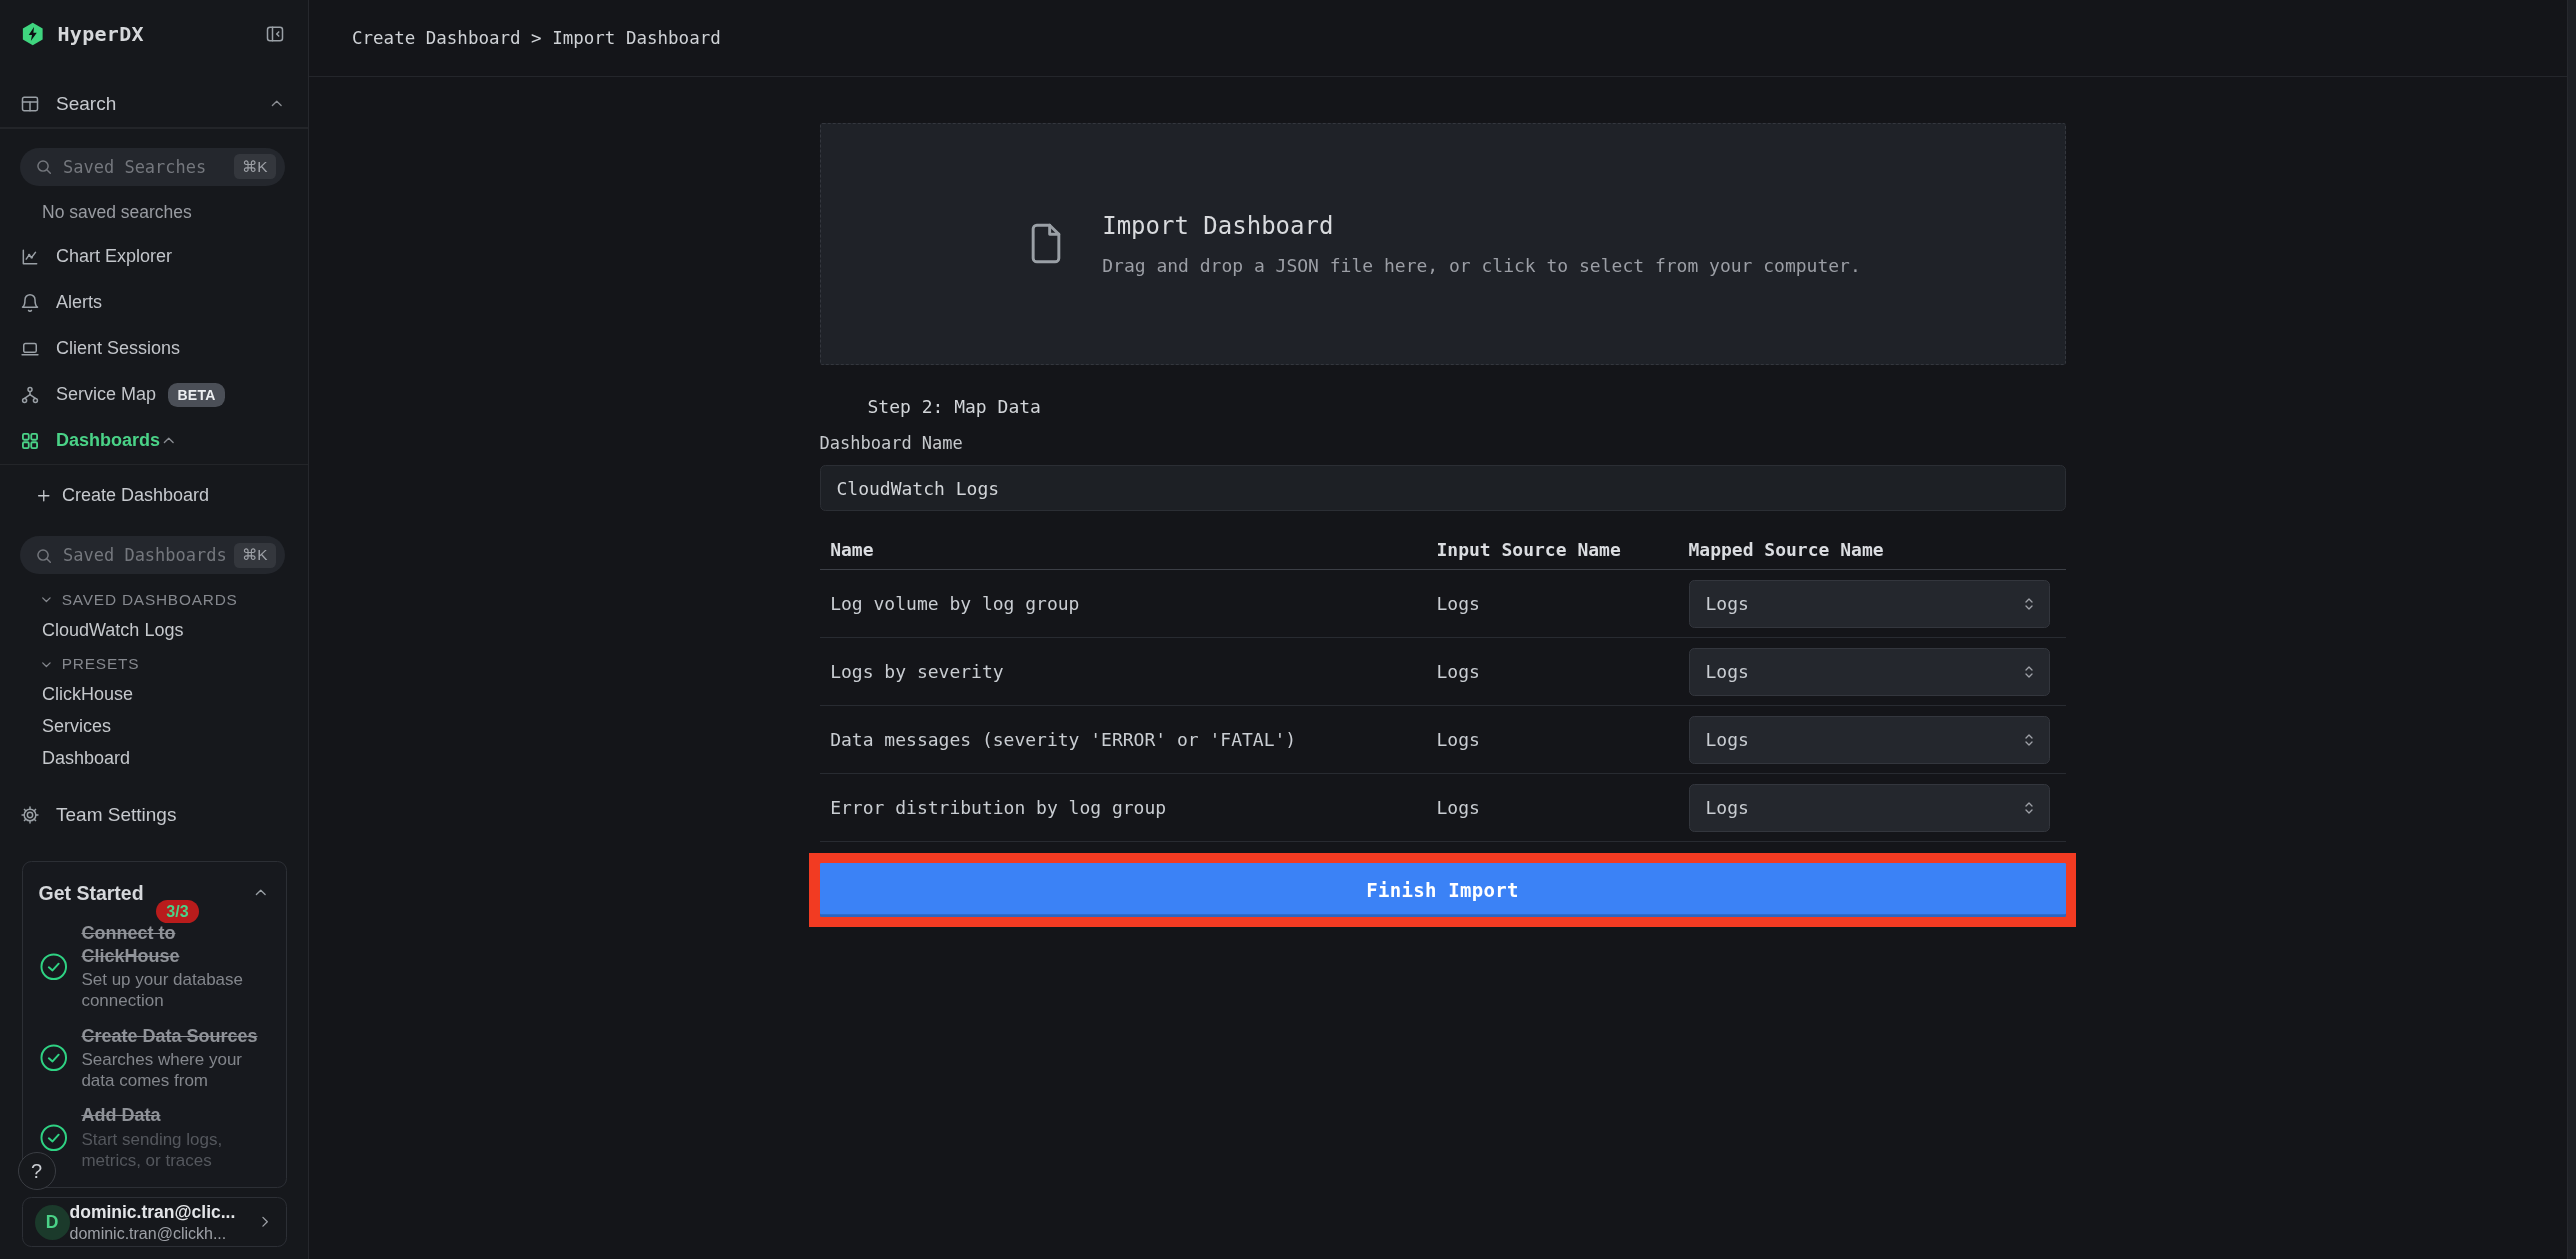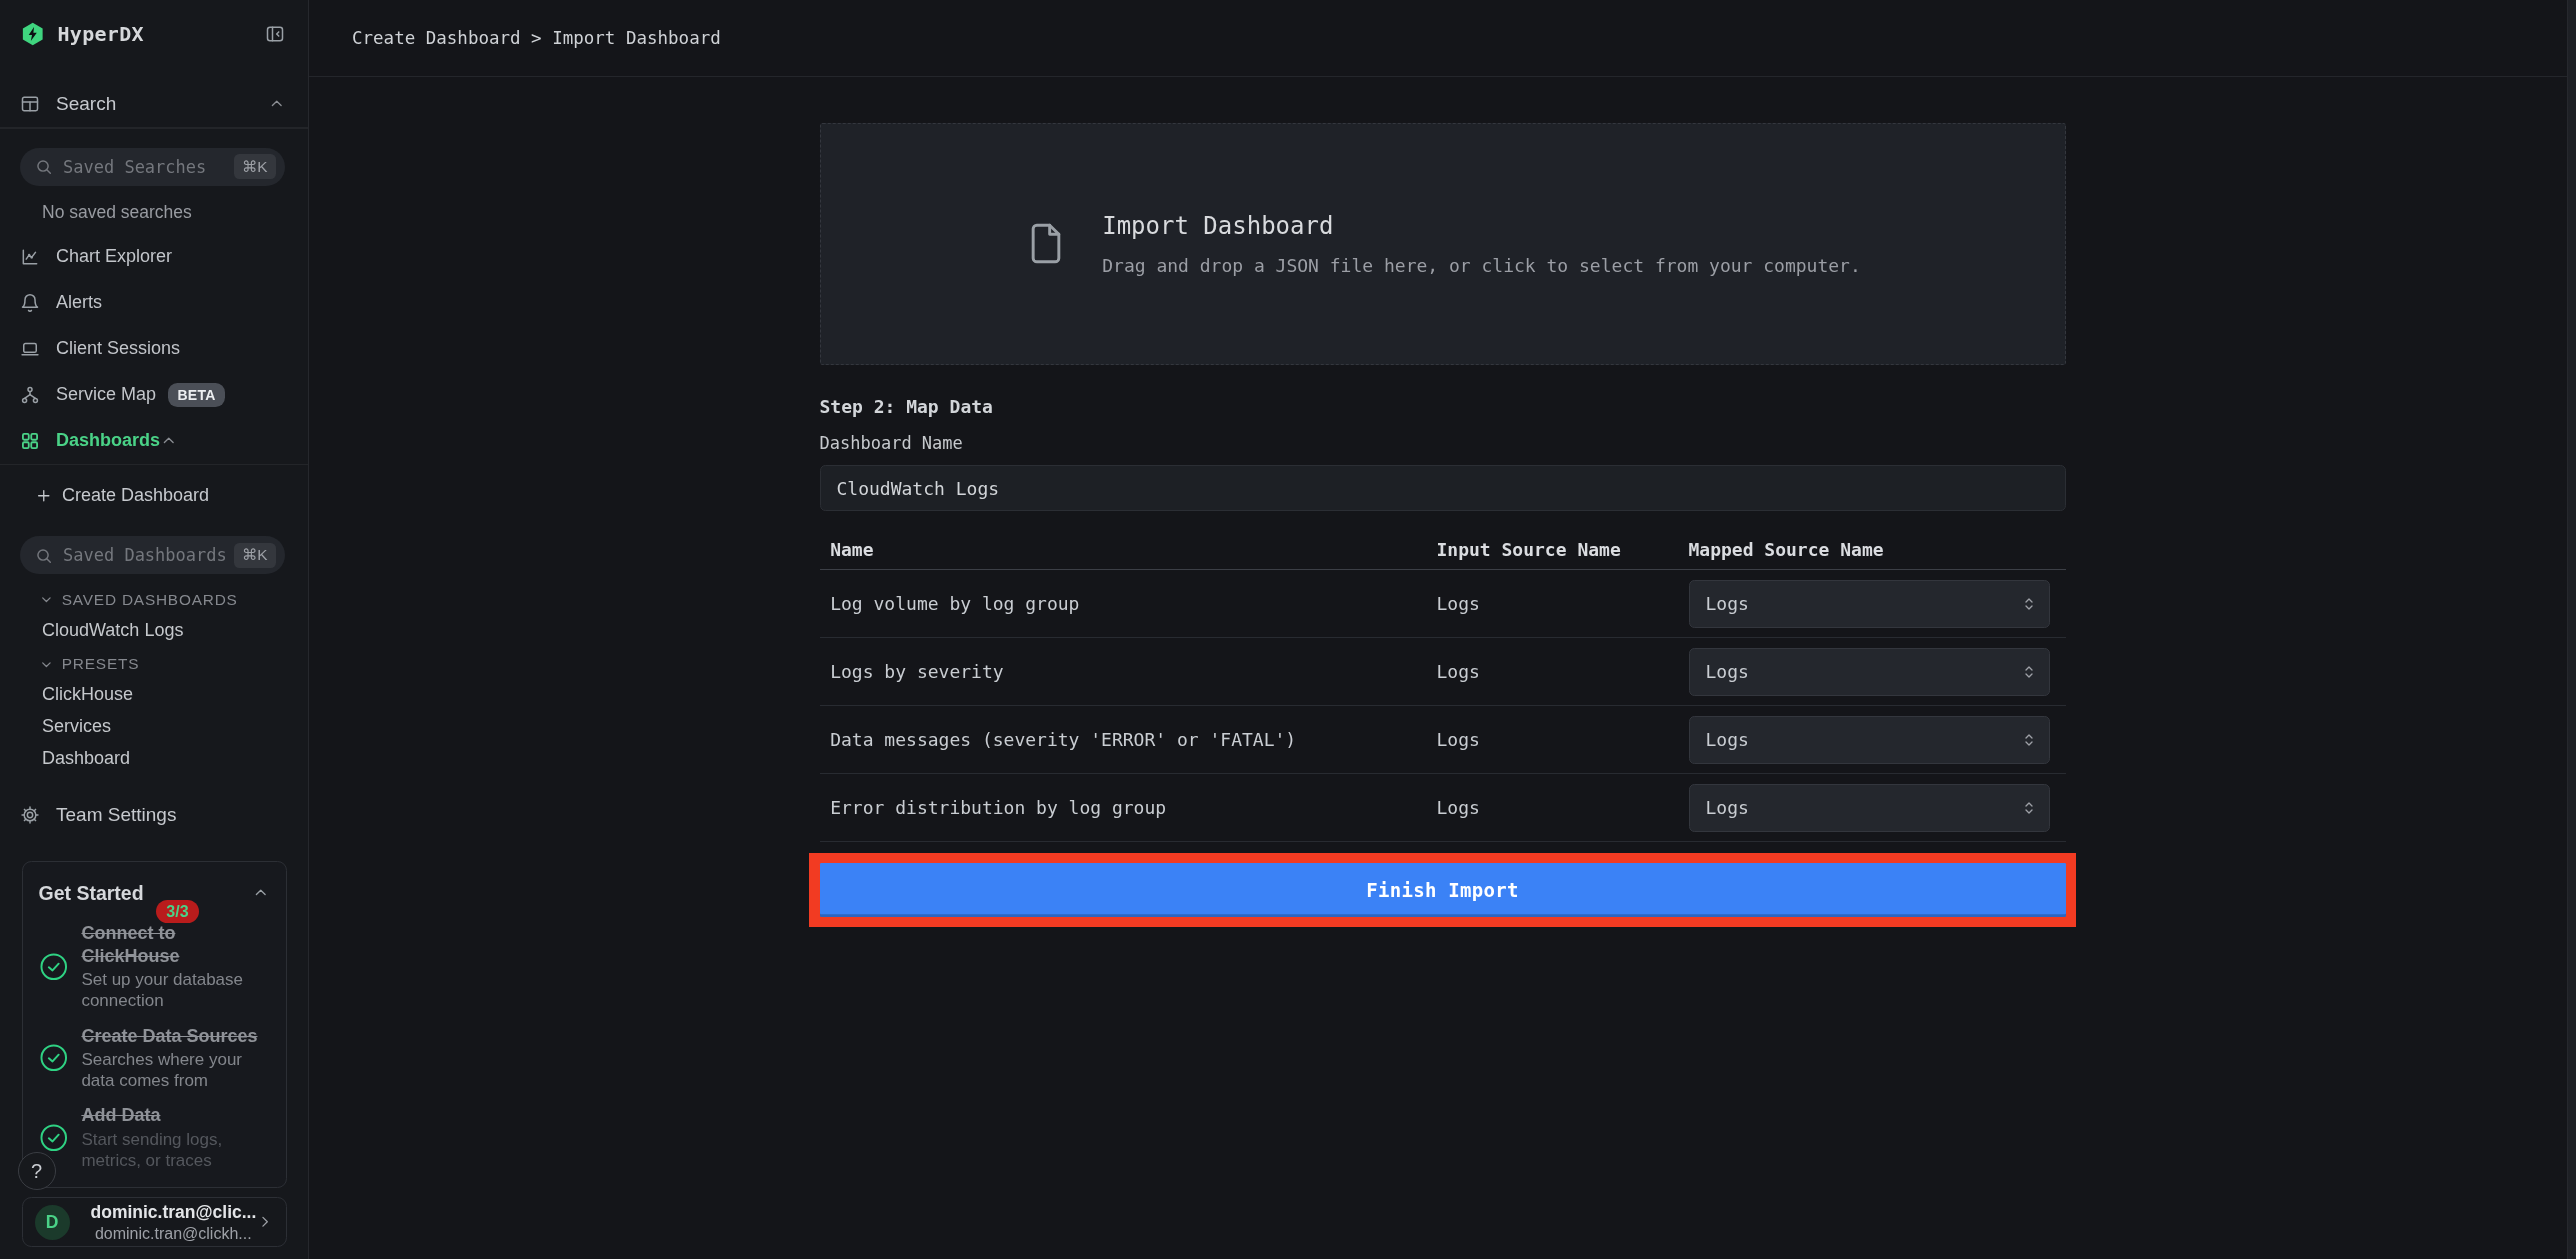--- a/index.html
+++ b/index.html
@@ -93,21 +93,21 @@
   .user-chip {
     margin: 9.4px 21.5px 0 21.5px; height: 50px; border: 1.3px solid #2c2f35; border-radius: 9.4px;
     display: flex; align-items: center; padding: 0 12px; cursor: pointer; flex: none;
     background: #16181c;
   }
   .avatar {
     width: 35px; height: 35px; border-radius: 50%; background: #1b3a2b;
     color: #4ad287; font-weight: bold; font-size: 17.5px;
     display: flex; align-items: center; justify-content: center; flex: none;
   }
-  .user-text { margin-left: 21px; flex: 1; min-width: 0; text-align: center; }
+  .user-text { margin-left: 0; flex: 1; min-width: 0; }
   .user-name { font-size: 17.5px; font-weight: bold; color: #e3e5e8; white-space: nowrap; }
   .user-email { font-size: 16px; color: #9ea1a7; margin-top: 2px; white-space: nowrap; }
 
   
   .main { flex: 1; display: flex; flex-direction: column; position: relative; }
   .topbar {
     height: 77px; border-bottom: 1.3px solid #24262b;
     display: flex; align-items: center; padding-left: 43px; flex: none; text-align: right;
   }
   .breadcrumb { font-family: "DejaVu Sans Mono", monospace; font-size: 17.5px; color: #cfd2d6; }
@@ -118,21 +118,21 @@
   .content-col { width: 1246px; margin: 46px auto 0; }
   .dropzone {
     height: 242px; border: 1.3px dashed #34373e; border-radius: 2.7px;
     background: #1f2228;
     display: flex; align-items: center; justify-content: center; cursor: pointer;
   }
   .dz-inner { display: flex; align-items: center; }
   .dz-icon { width: 44px; height: 55px; color: #9aa0a6; margin-right: 34px; flex: none; }
   .dz-title { font-family: "DejaVu Sans Mono", monospace; font-size: 24px; color: #d8dadd; }
   .dz-sub { font-family: "DejaVu Sans Mono", monospace; font-size: 18px; color: #9b9ea5; margin-top: 14.8px; }
-  .step-label { margin-top: 32px; font-family: "DejaVu Sans Mono", monospace; font-size: 18px; font-weight: 700; color: #d2d5d9; line-height: 20px; }
+  .step-label { margin-top: 32px; font-family: "DejaVu Sans Mono", monospace; font-size: 18px; font-weight: 400; color: #d2d5d9; line-height: 20px; margin-left: 48px; }
   .field-label { margin-top: 16px; font-family: "DejaVu Sans Mono", monospace; font-size: 17px; color: #c6c9cd; line-height: 20px; }
   .name-input {
     margin-top: 12px; width: 100%; height: 46px;
     background: #1d2025; border: 1.3px solid #2b2e34; border-radius: 5.4px;
     font-family: "DejaVu Sans Mono", monospace; font-size: 18px; color: #d2d5d9;
     padding: 0 16px; outline: none;
   }
   .map-table { margin-top: 19px; }
   .thead { display: flex; align-items: center; height: 40px; border-bottom: 1.3px solid #3c3f46; }
   .th { font-family: "DejaVu Sans Mono", monospace; font-size: 18px; font-weight: bold; color: #dadce0; }

